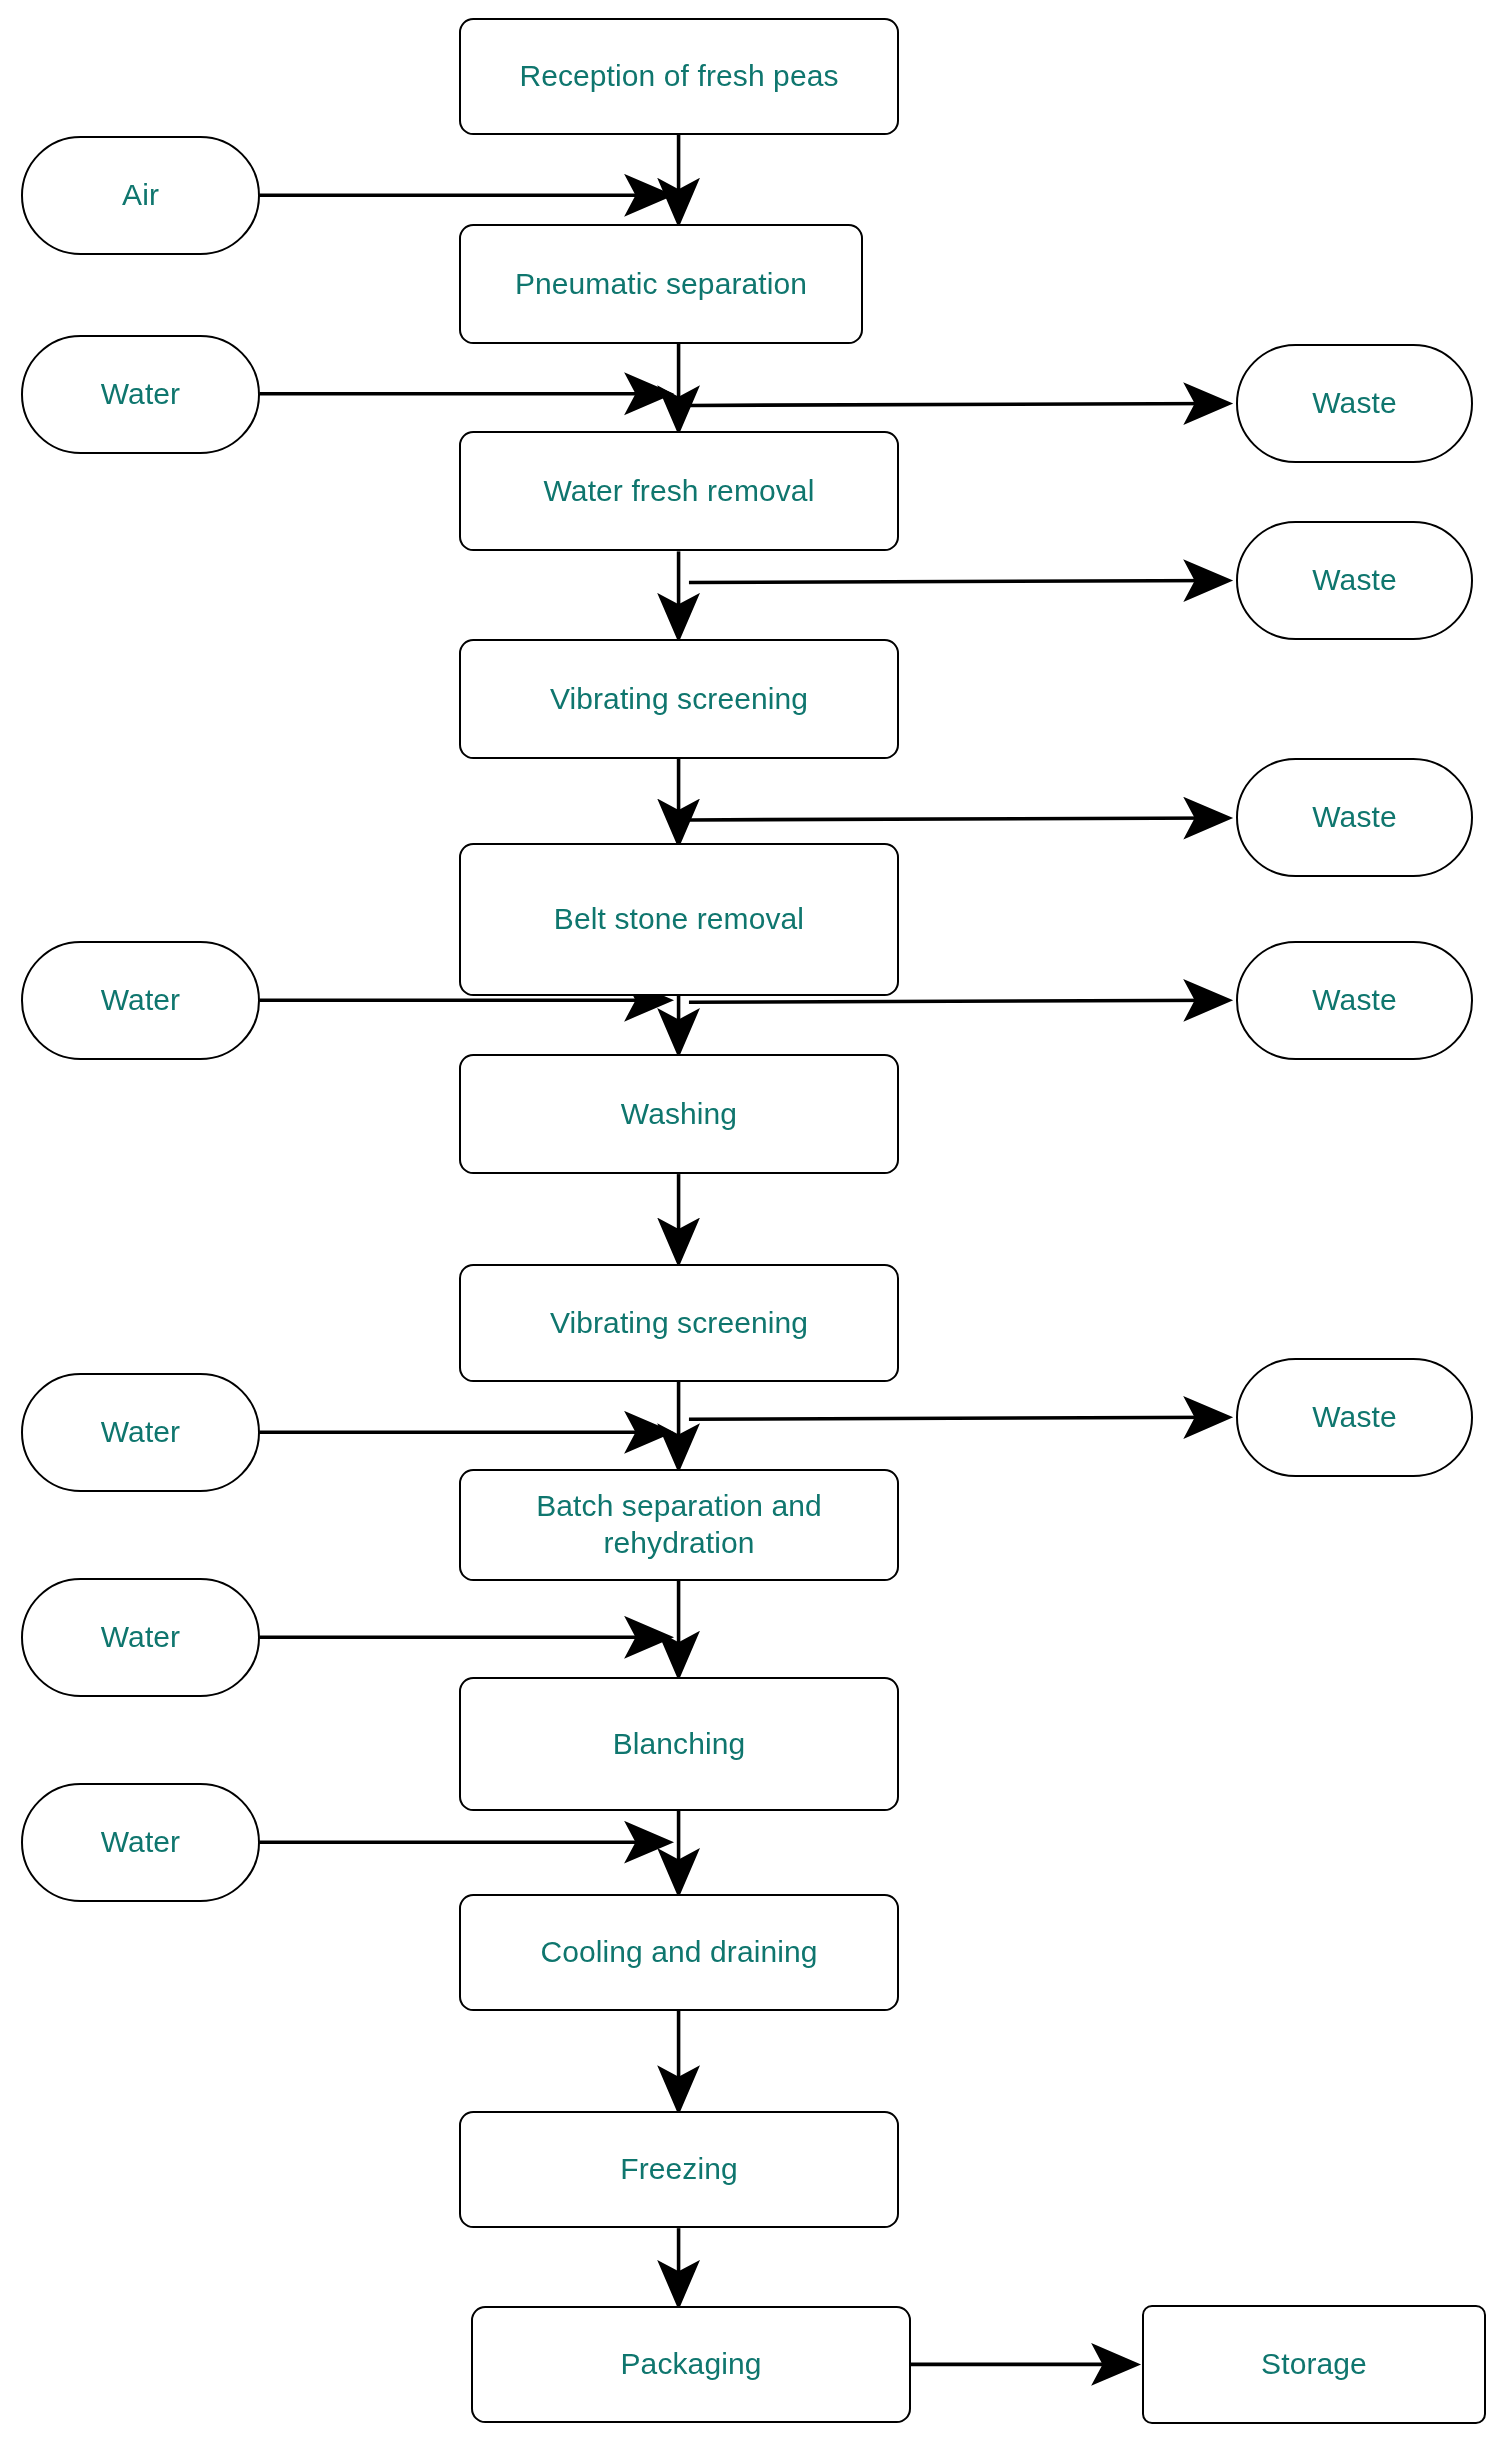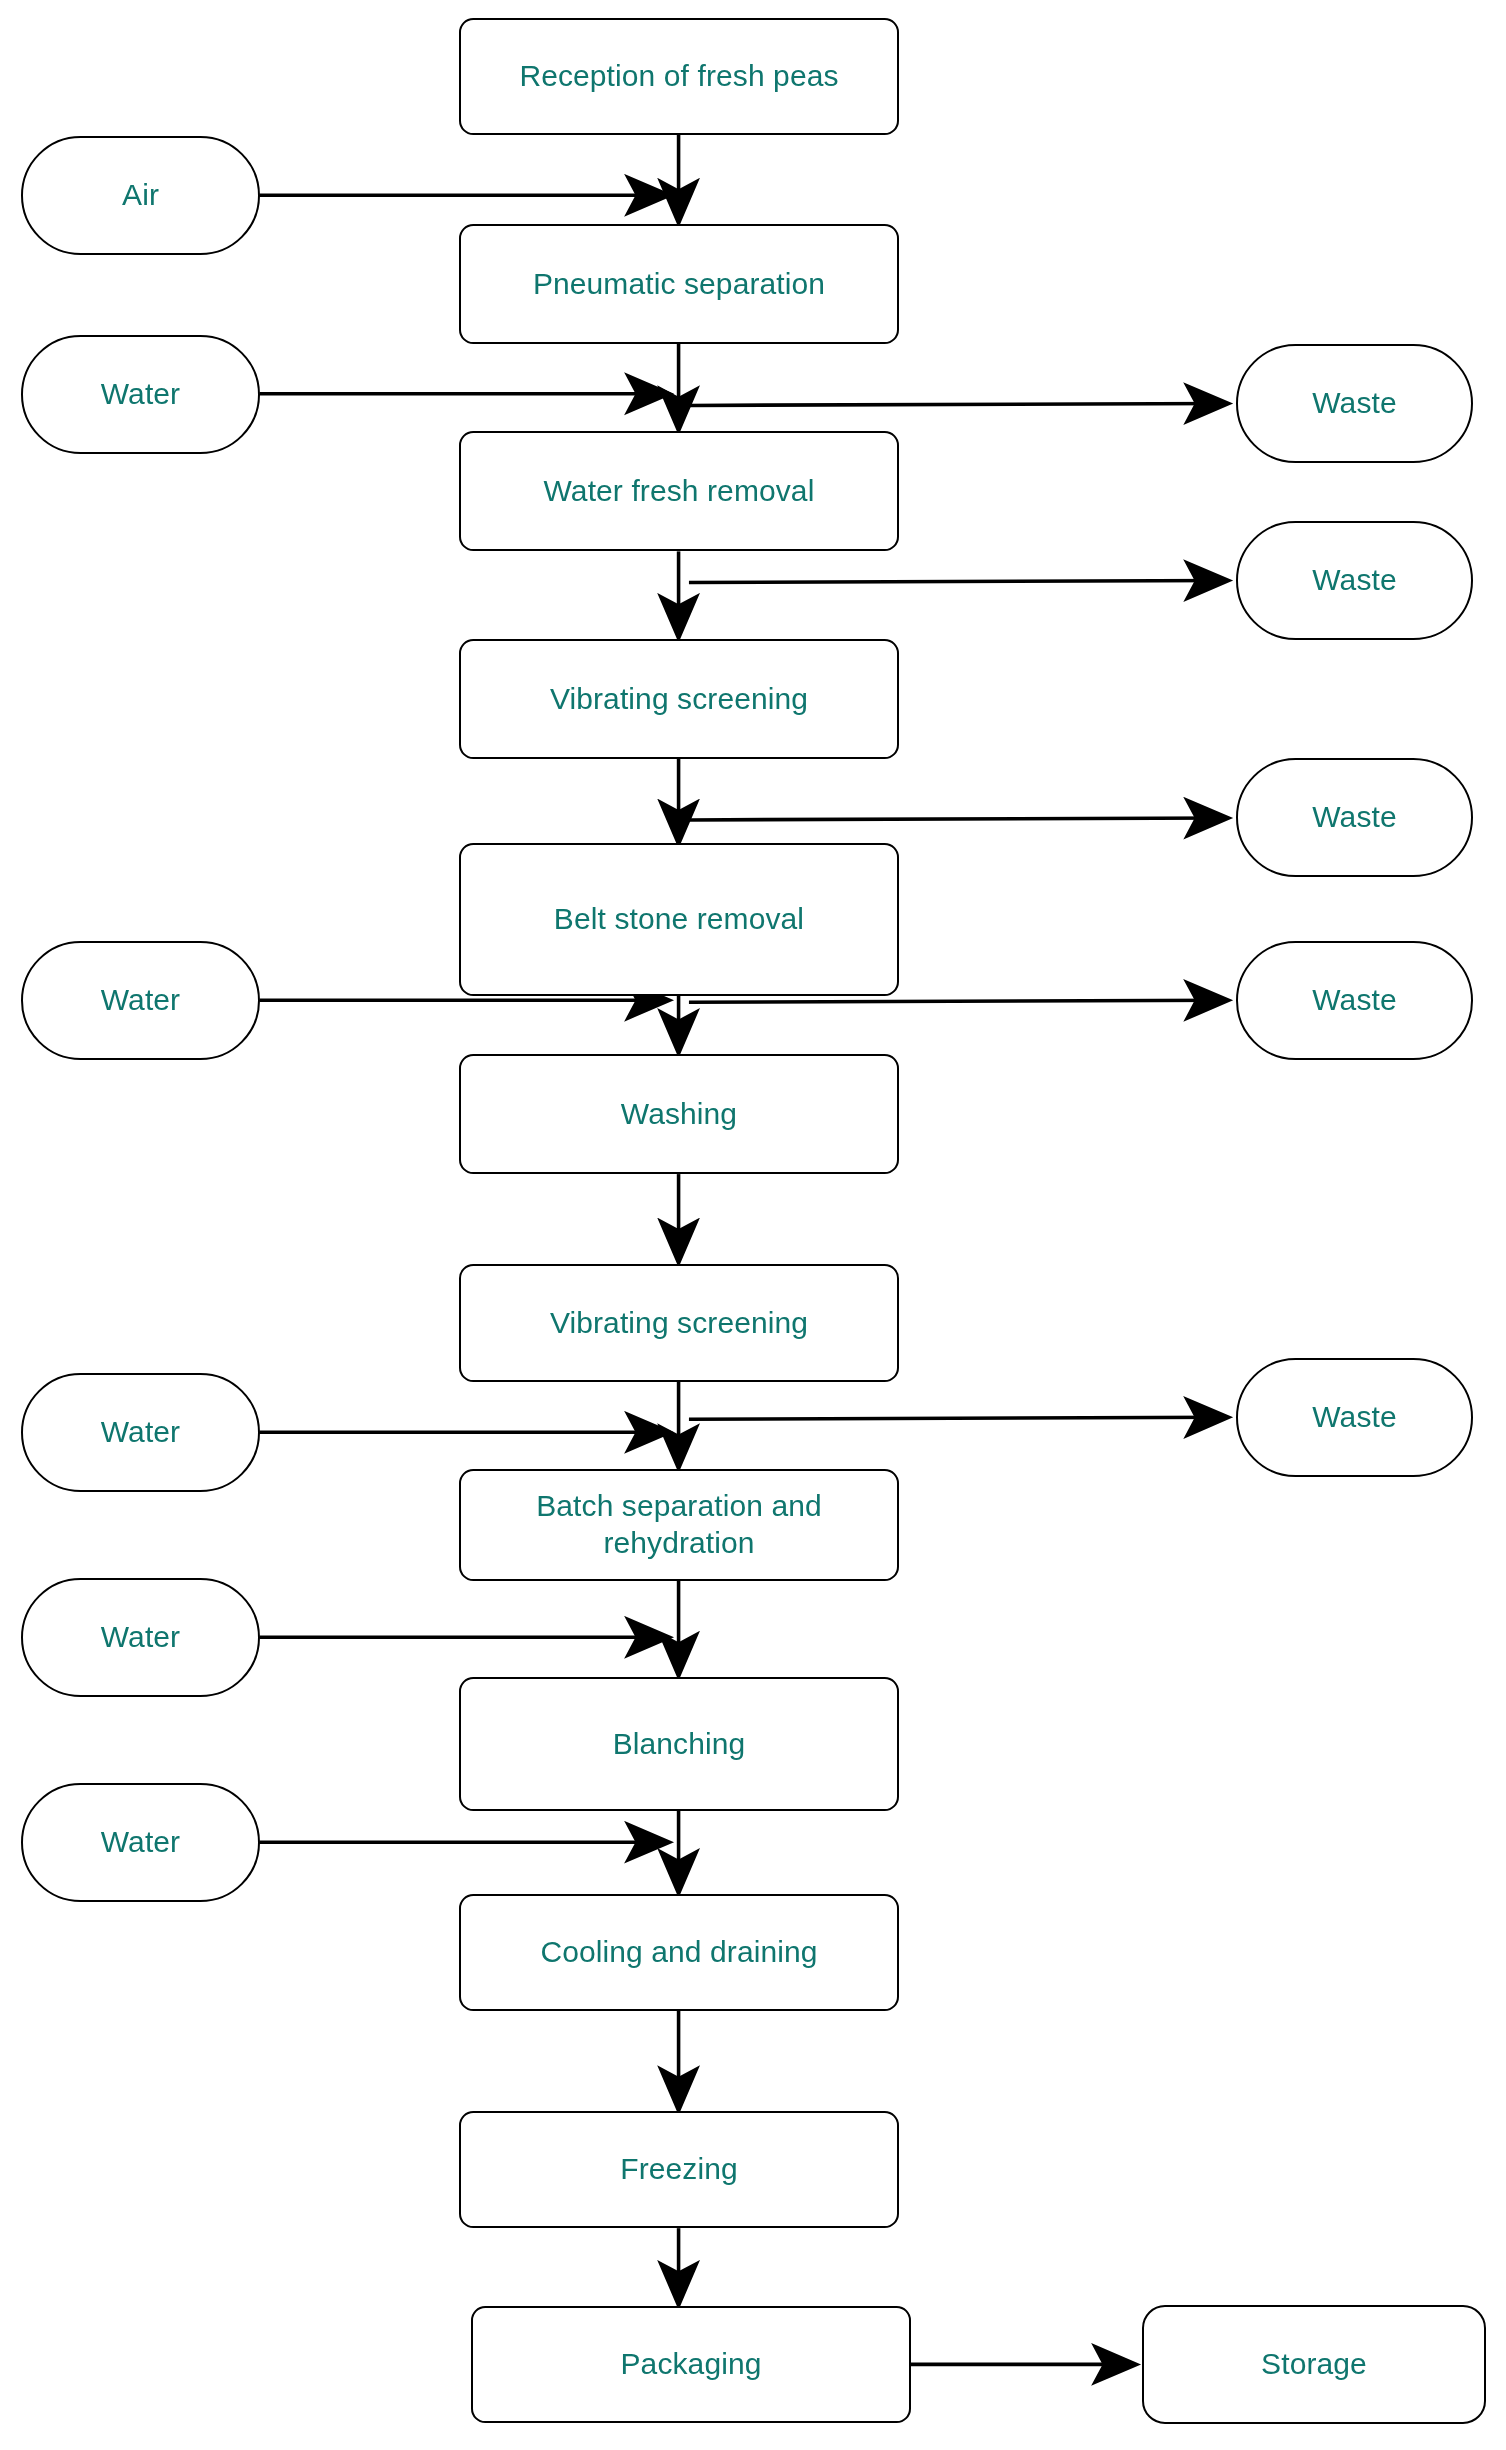--- a/index.html
+++ b/index.html
@@ -15,21 +15,21 @@
     display:flex;align-items:center;justify-content:center;
     text-align:center;
     color:#0f766e;
     font-size:30px;
     line-height:1.22;
     letter-spacing:0.1px;
     padding:2.6px 9px;
   }
   .node.process{border-radius:14.3px;}
   .node.pill{border-radius:648px;}
-  .node.term{border-radius:23px;}
+  .node.term{border-radius:10px;}
   .node .lbl{display:block;white-space:pre-line;}
 </style>
 </head>
 <body>
 
 <div id="stage">
 
   <svg id="wires" viewBox="0 0 2323 3777">
     <defs>
       <marker id="ah" markerWidth="16" markerHeight="16" refX="12" refY="6" orient="auto" markerUnits="strokeWidth">
@@ -64,21 +64,21 @@
       <line x1="1062" y1="2188" x2="1890" y2="2185" marker-end="url(#ah)"></line>
 
       <line x1="1385" y1="3645" x2="1748" y2="3645" marker-end="url(#ah)"></line>
     </g>
   </svg>
 
   <div class="node process" style="left:459px;top:17.5px;width:440px;height:117px;">
     <span class="lbl">Reception of fresh peas</span>
   </div>
 
-  <div class="node process" style="left:459px;top:224px;width:440px;height:120px;">
+  <div class="node process" style="left:459px;top:224px;width:404px;height:120px;">
     <span class="lbl">Pneumatic separation</span>
   </div>
 
   <div class="node process" style="left:459px;top:431px;width:440px;height:120px;">
     <span class="lbl">Water fresh removal</span>
   </div>
 
   <div class="node process" style="left:459px;top:639px;width:440px;height:120px;">
     <span class="lbl">Vibrating screening</span>
   </div>

